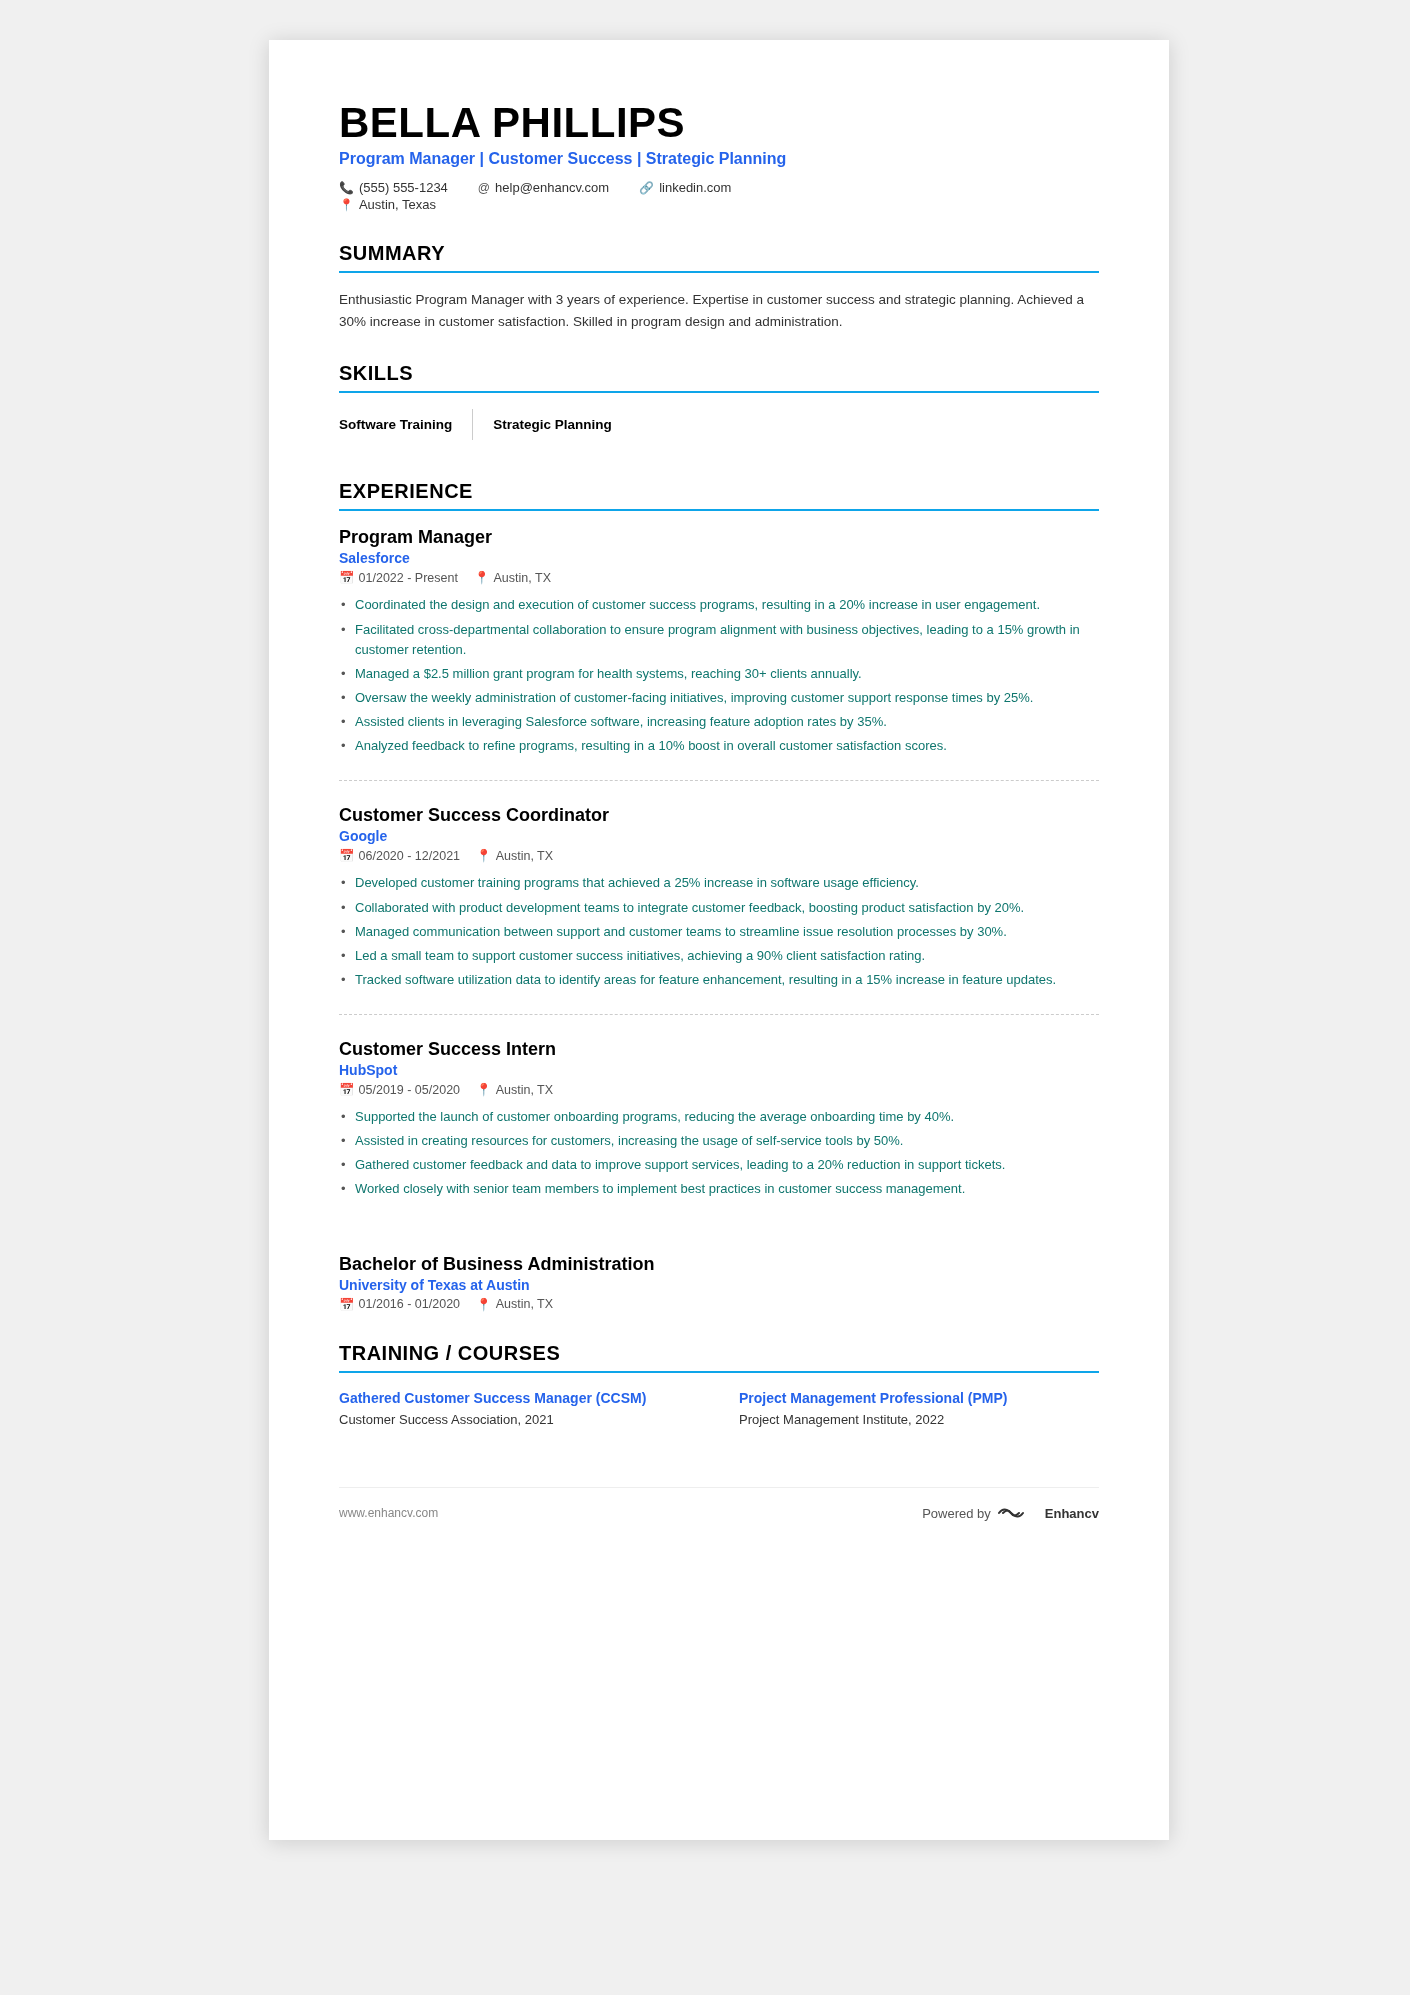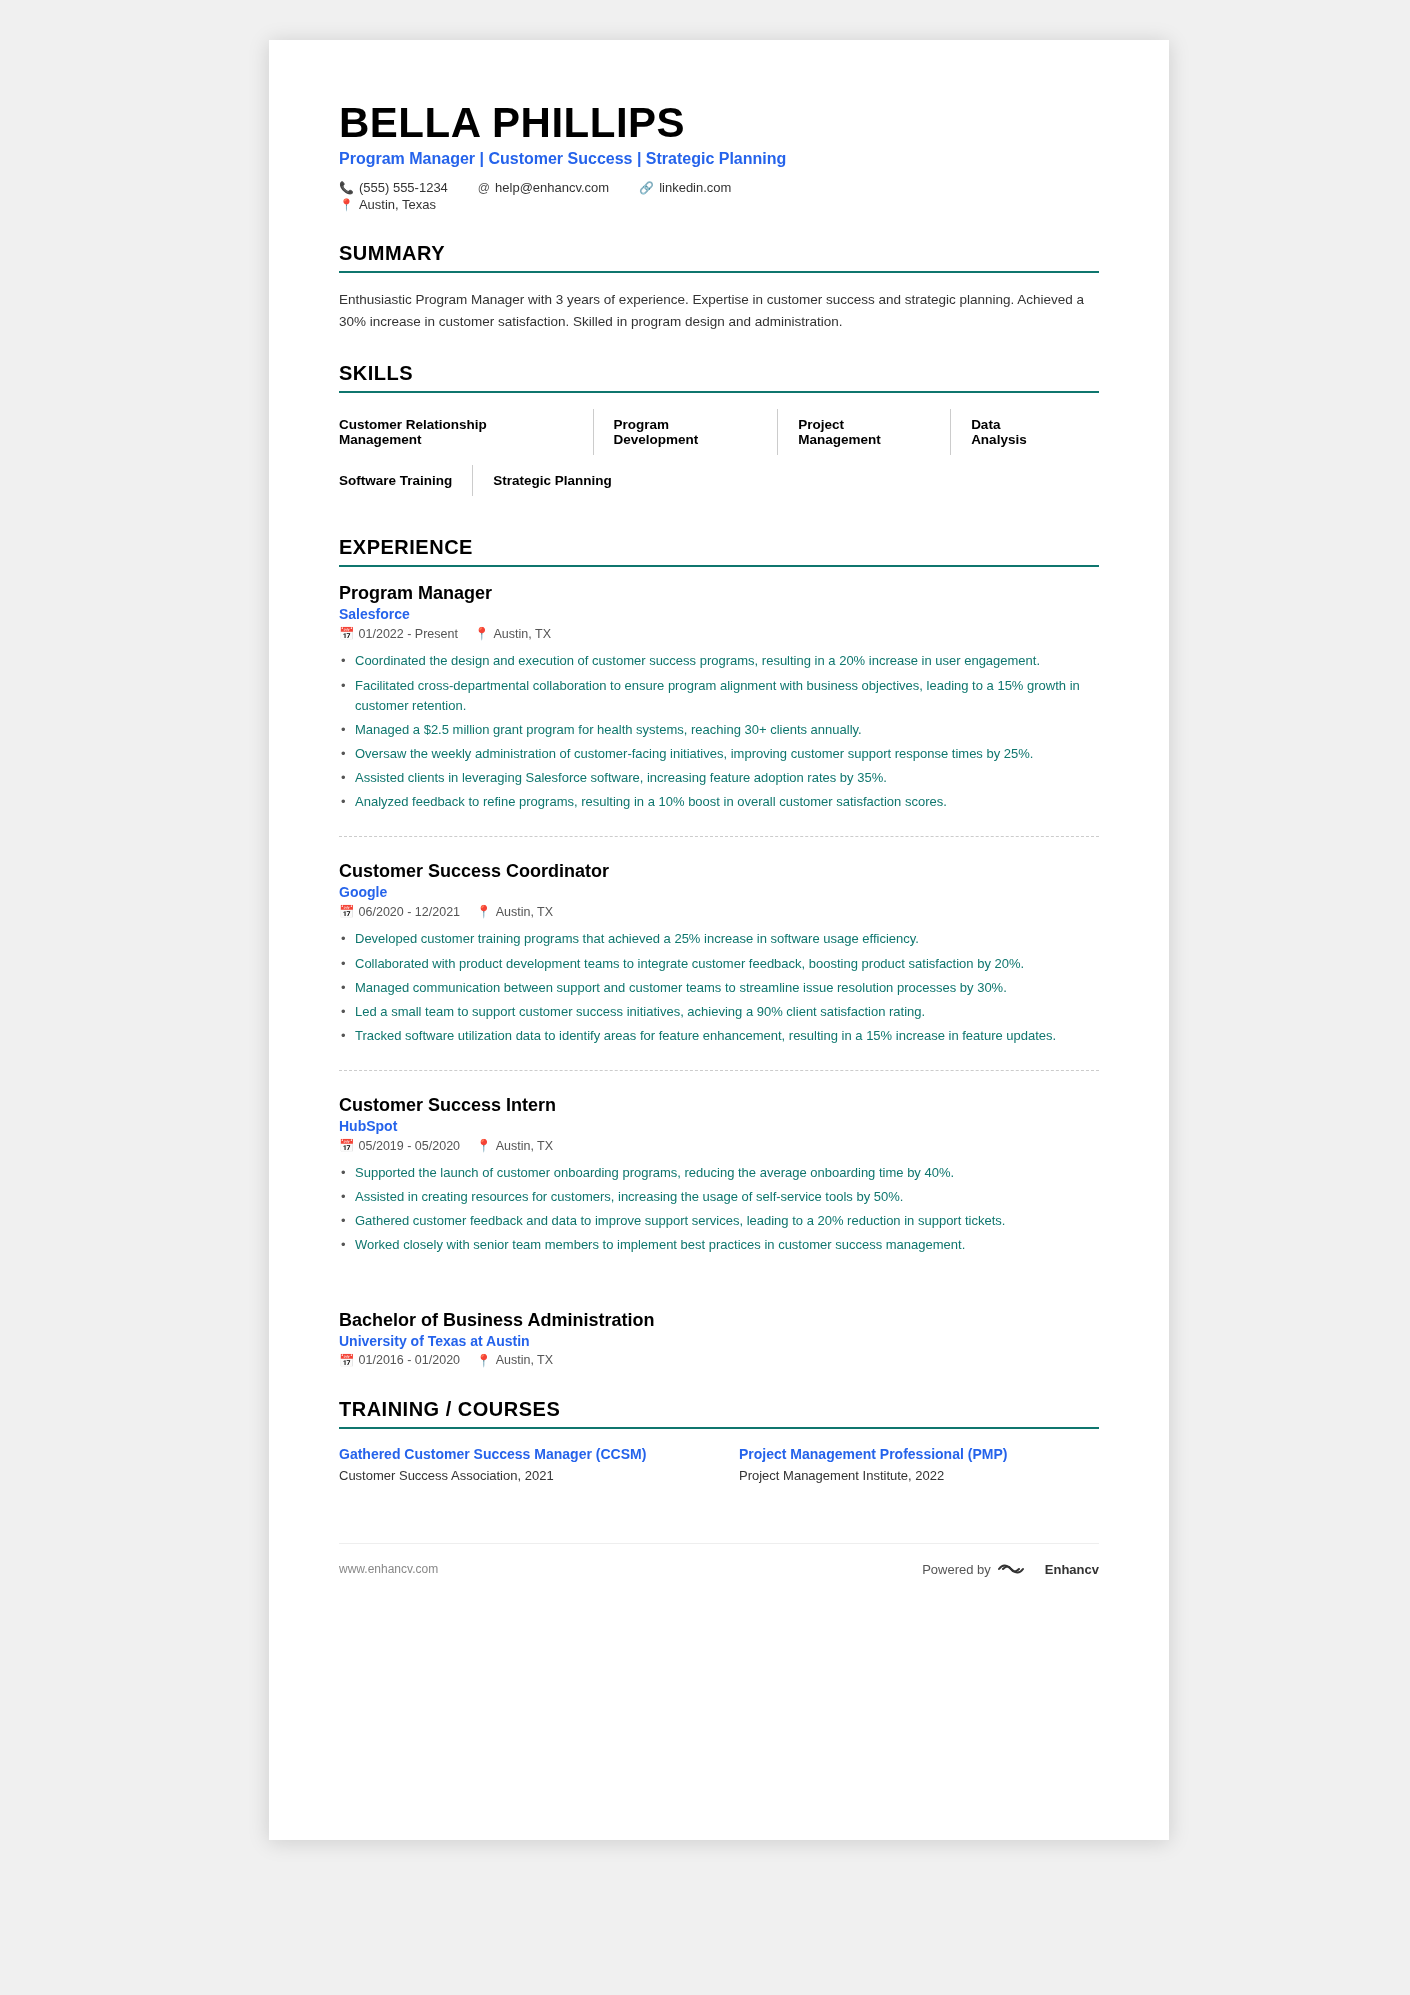--- a/index.html
+++ b/index.html
@@ -54,21 +54,21 @@
     }
     .section {
       margin-top: 30px;
     }
     .section-title {
       font-size: 20px;
       font-weight: 900;
       color: #000000;
       text-transform: uppercase;
       letter-spacing: 0.5px;
-      border-bottom: 2px solid #0f766e;
+      border-bottom: 2px solid #0ea5e9;
       padding-bottom: 6px;
       margin-bottom: 16px;
     }
     .summary-text {
       font-size: 13.5px;
       color: #333;
       line-height: 1.6;
     }
     .skills-grid {
       display: flex;
@@ -231,26 +231,20 @@
   </div>
 
   <div class="section">
     <div class="section-title">SUMMARY</div>
     <p class="summary-text">Enthusiastic Program Manager with 3 years of experience. Expertise in customer success and strategic planning. Achieved a 30% increase in customer satisfaction. Skilled in program design and administration.</p>
   </div>
 
   <div class="section">
     <div class="section-title">SKILLS</div>
     <div class="skills-grid">
-      <div class="skill-row">
-        <div class="skill-item">Customer Relationship Management</div>
-        <div class="skill-item">Program Development</div>
-        <div class="skill-item">Project Management</div>
-        <div class="skill-item" style="border-right:none;">Data Analysis</div>
-      </div>
       <div class="skill-row">
         <div class="skill-item">Software Training</div>
         <div class="skill-item" style="border-right:none;">Strategic Planning</div>
       </div>
     </div>
   </div>
 
   <div class="section">
     <div class="section-title">EXPERIENCE</div>
 

